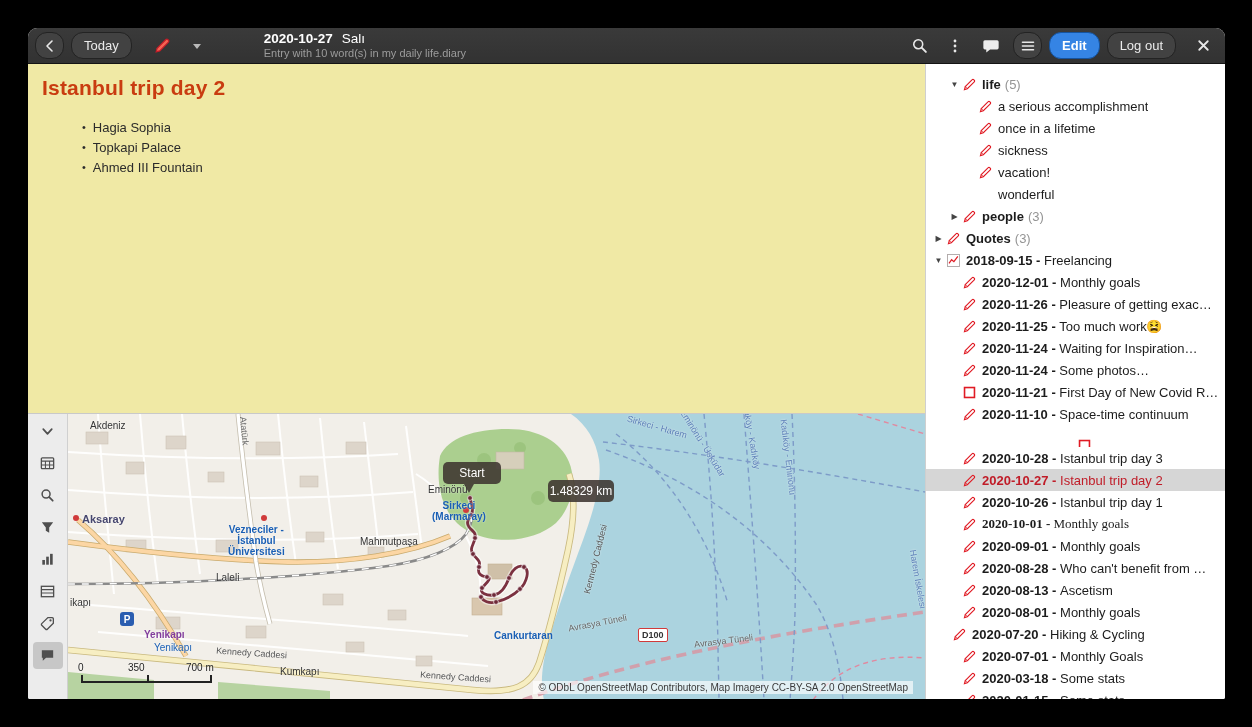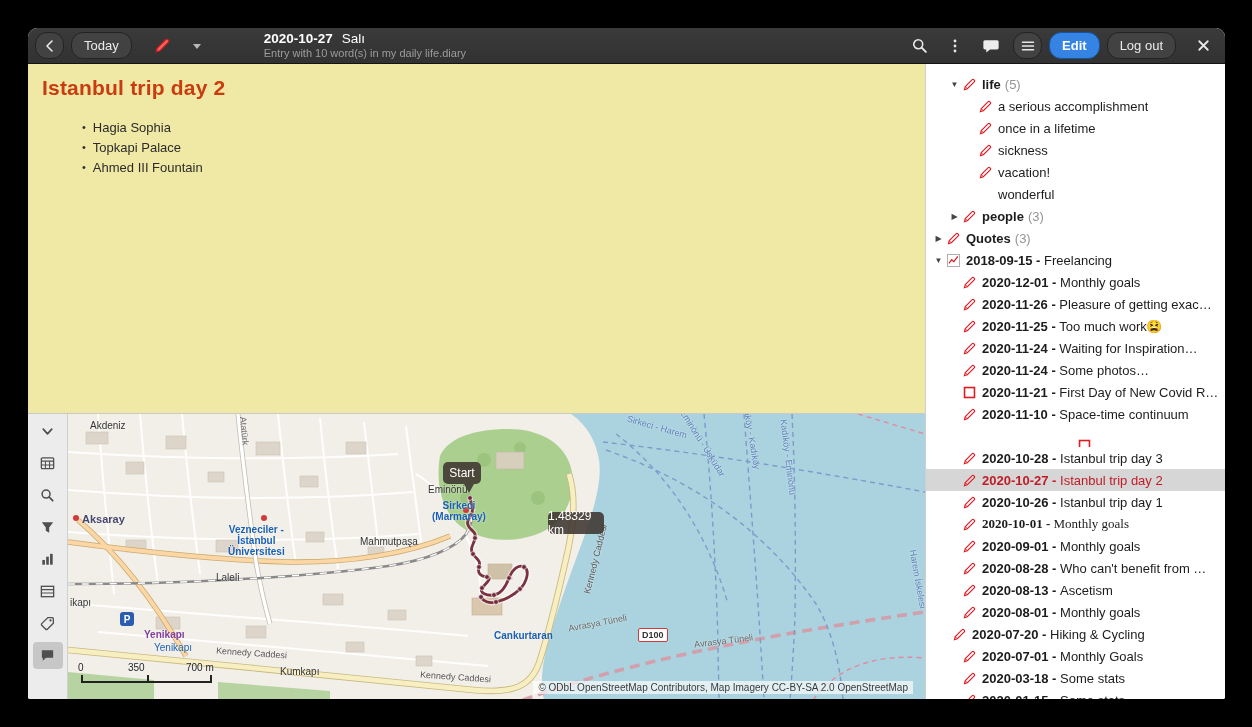--- a/index.html
+++ b/index.html
@@ -350,25 +350,25 @@
               <div class="map-label" style="left: 492px; top: 140px; color: rgb(85, 85, 85); font-size: 9px; transform: rotate(-76deg);">Kennedy Caddesi</div>
               <div class="map-label" style="left: 500px; top: 204px; color: rgb(102, 102, 102); font-size: 9px; transform: rotate(-11deg);">Avrasya Tüneli</div>
               <div class="map-label" style="left: 626px; top: 222px; color: rgb(102, 102, 102); font-size: 9px; transform: rotate(-7deg);">Avrasya Tüneli</div>
               <div class="map-label" style="left: 558px; top: 8px; color: rgb(92, 127, 184); font-size: 9px; transform: rotate(16deg);">Sirkeci - Harem</div>
               <div class="map-label" style="left: 596px; top: 24px; color: rgb(92, 127, 184); font-size: 9px; transform: rotate(58deg);">Eminönü - Üsküdar</div>
               <div class="map-label" style="left: 646px; top: 14px; color: rgb(92, 127, 184); font-size: 9px; transform: rotate(80deg);">Karaköy - Kadıköy</div>
               <div class="map-label" style="left: 682px; top: 38px; color: rgb(92, 127, 184); font-size: 9px; transform: rotate(83deg);">Kadıköy - Eminönü</div>
               <div class="map-label" style="left: 820px; top: 160px; color: rgb(92, 127, 184); font-size: 9px; transform: rotate(80deg);">Harem İskelesi</div>
             </div>
 
-          <div class="bubble" style="left:375px;top:48px;width:38px;height:22px">
+          <div class="bubble" style="left:375px;top:48px;width:58px;height:22px">
             <span>Start</span>
             <span class="tail"></span>
           </div>
-          <div class="bubble" style="left:480px;top:98px;width:56px;height:22px">
+          <div class="bubble" style="left:480px;top:66px;width:66px;height:22px">
             <span>1.48329 km</span>
           </div>
 
           <div class="road-badge">D100</div>
           <div class="parking">P</div>
 
           <span class="scale-label" style="left:10px">0</span>
           <span class="scale-label" style="left:60px">350</span>
           <span class="scale-label" style="left:118px">700 m</span>
           <div class="scalebar"></div>

